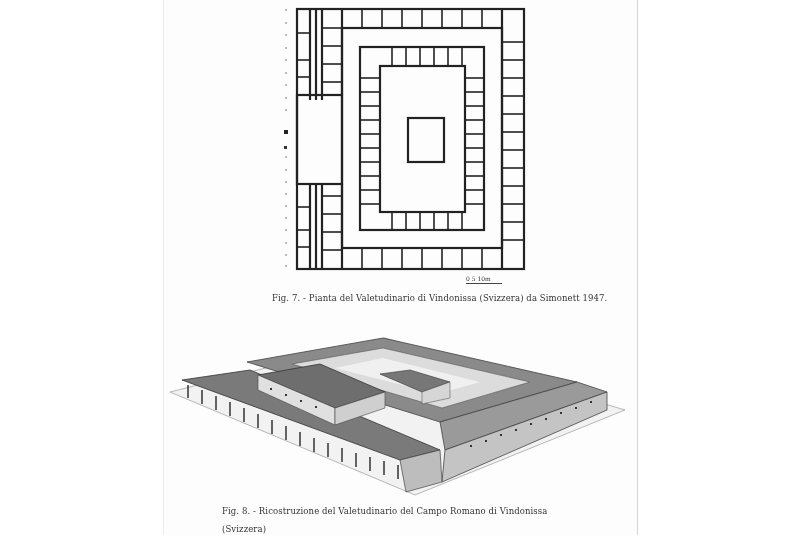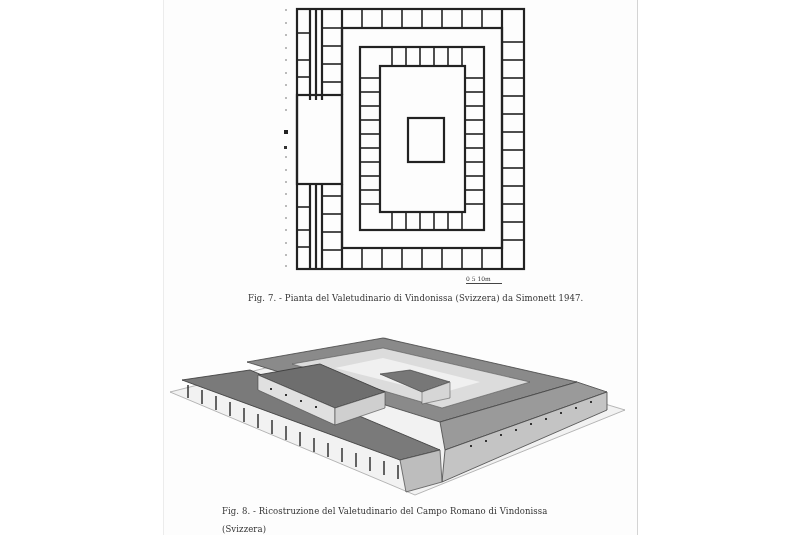--- a/index.html
+++ b/index.html
@@ -3,21 +3,21 @@
 <meta charset="utf-8">
 <style>
   html, body { margin:0; padding:0; }
   body { width:800px; height:535px; background:#ffffff; position:relative; overflow:hidden;
          font-family:"DejaVu Serif", serif; }
   .page { position:absolute; left:163px; top:0; width:474px; height:535px; background:#fdfdfd; }
   .page-edge-left { position:absolute; left:163px; top:0; width:1px; height:535px; background:#ececec; }
   .page-edge-right { position:absolute; left:637px; top:0; width:1px; height:535px; background:#d4d4d4; }
   .fig { position:absolute; }
   .caption { position:absolute; font-size:8.5px; color:#333; letter-spacing:0.1px; white-space:nowrap; }
-  .cap7 { left:248px; top:293px; }
+  .cap7 { left:272px; top:293px; }
   .cap8 { left:222px; top:502px; text-align:left; width:370px; line-height:18px; white-space:normal; }
   .scale { position:absolute; left:466px; top:275px; font-size:6px; color:#333; }
   .scale-line { position:absolute; left:466px; top:283px; width:36px; height:1px; background:#444; }
 </style>
 </head>
 <body>
 
 <div class="page"></div>
 <div class="page-edge-left"></div>
 <div class="page-edge-right"></div>

